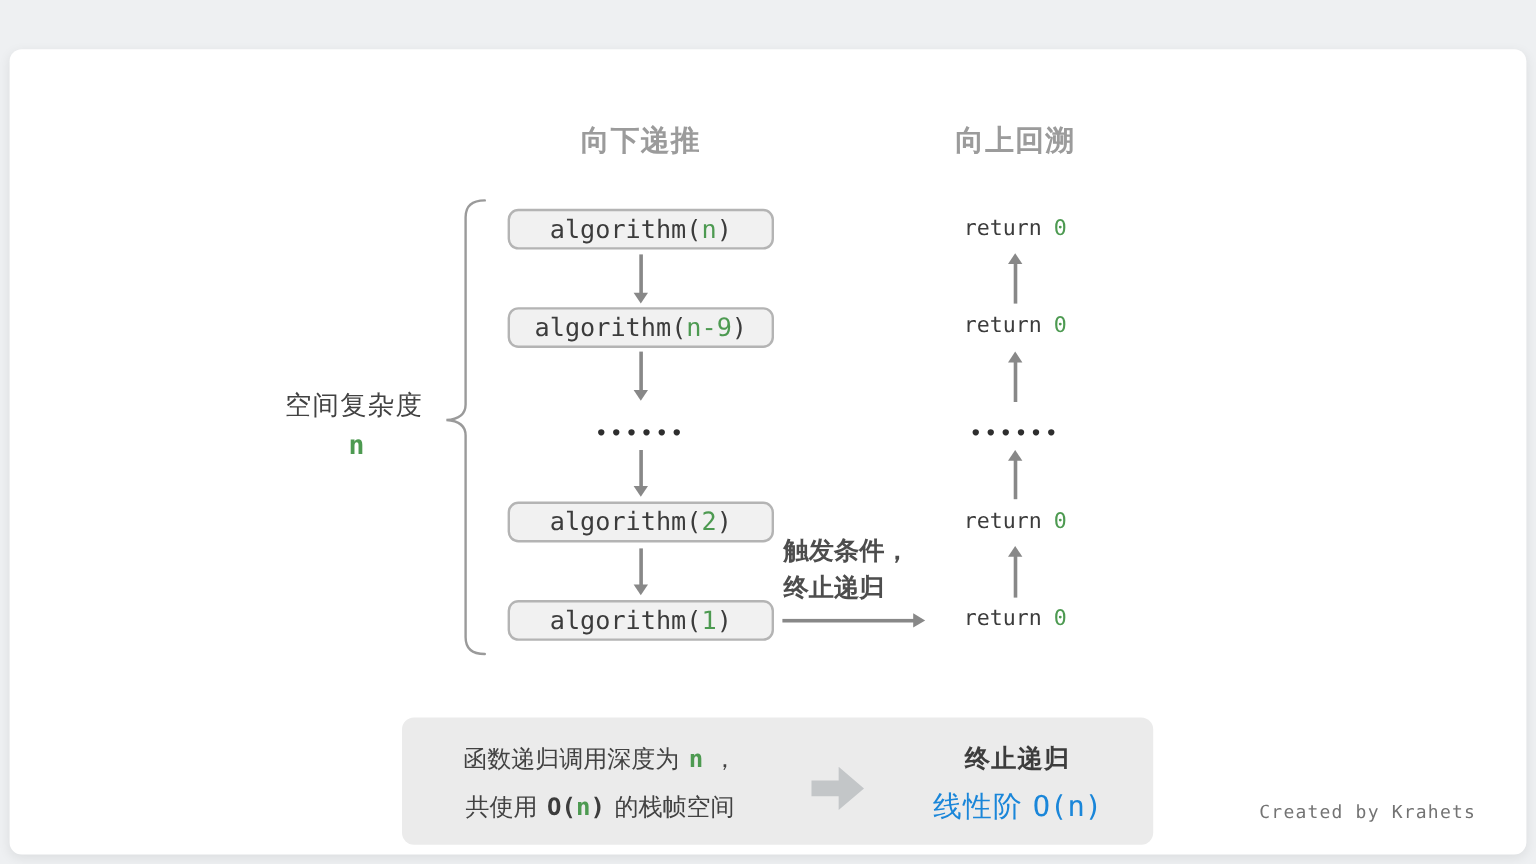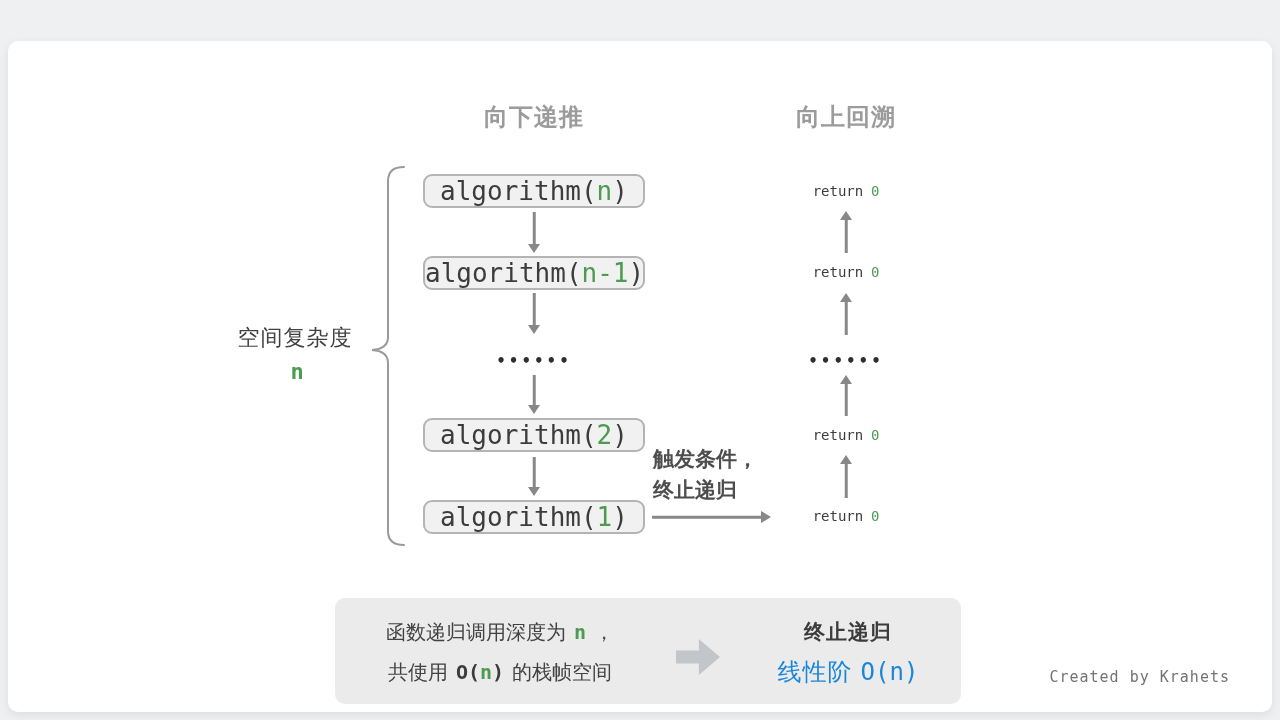--- a/index.html
+++ b/index.html
@@ -13,23 +13,23 @@
   .frame{position:relative;width:1280px;height:720px;background:#eef0f2;}
   .card{position:absolute;left:8px;top:8px;right:8px;bottom:8px;background:#ffffff;
         border-radius:10px;box-shadow:0 3px 10px rgba(0,0,0,.08);margin-top:33px;}
   .hdr{position:absolute;top:60px;width:300px;text-align:center;font-size:24px;
        font-weight:700;color:var(--hdr);letter-spacing:1px;}
   .mono{font-family:"DejaVu Sans Mono","Liberation Mono",monospace;}
   .green{color:var(--green);}
   .call-box{position:absolute;left:415px;width:222px;height:34px;background:var(--box-fill);
         border:2px solid var(--box-border);border-radius:9px;text-align:center;
         line-height:30px;font-family:"DejaVu Sans Mono","Liberation Mono",monospace;
-        font-size:26px;color:var(--code);font-weight:500;white-space:nowrap;}
+        font-size:21px;color:var(--code);font-weight:500;white-space:nowrap;}
   .ret{position:absolute;left:738px;width:200px;height:30px;text-align:center;line-height:30px;
-        font-family:"DejaVu Sans Mono","Liberation Mono",monospace;font-size:14px;
+        font-family:"DejaVu Sans Mono","Liberation Mono",monospace;font-size:18px;
         color:var(--code);font-weight:500;white-space:nowrap;}
   .ret .kw{margin-right:.55em;}
   .arrow{position:absolute;width:14px;}
   .arrow .shaft{position:absolute;left:50%;transform:translateX(-50%);width:2.5px;background:var(--arrow);}
   .arrow.down .shaft{top:0;bottom:7px;}
   .arrow.up .shaft{top:7px;bottom:0;}
   .arrow .head{position:absolute;left:50%;transform:translateX(-50%);width:0;height:0;
         border-left:6px solid transparent;border-right:6px solid transparent;}
   .arrow.down .head{bottom:0;border-top:9px solid var(--arrow);}
   .arrow.up .head{top:0;border-bottom:9px solid var(--arrow);}
@@ -70,21 +70,21 @@
     <div class="hdr" style="left:376px;">向下递推</div>
     <div class="hdr" style="left:688px;">向上回溯</div>
 
     <svg class="brace" width="46" height="382" viewBox="0 0 46 382">
       <path d="M 40 2 Q 24 2 24 16 L 24 172 Q 24 184 8 185 Q 24 186 24 198 L 24 366 Q 24 380 40 380" fill="none" stroke="#9a9a9a" stroke-width="2" stroke-linecap="round"></path>
     </svg>
     <div class="depth-label">空间复杂度</div>
     <div class="depth-var mono green">n</div>
 
     <div class="call-box" style="top:133px;"><span>algorithm(</span><span class="green">n</span><span>)</span></div>
-    <div class="call-box" style="top:215px;"><span>algorithm(</span><span class="green">n-1</span><span>)</span></div>
+    <div class="call-box" style="top:215px;"><span>algorithm(</span><span class="green">n-9</span><span>)</span></div>
     <div class="call-box" style="top:377px;"><span>algorithm(</span><span class="green">2</span><span>)</span></div>
     <div class="call-box" style="top:459px;"><span>algorithm(</span><span class="green">1</span><span>)</span></div>
 
     <div class="dots" style="left:466px;top:312px;">••••••</div>
 
     <div class="arrow down" style="left:519px;top:171px;height:41px;">
         <i class="shaft"></i>
         <i class="head"></i>
       </div>
     <div class="arrow down" style="left:519px;top:252px;height:41px;">

